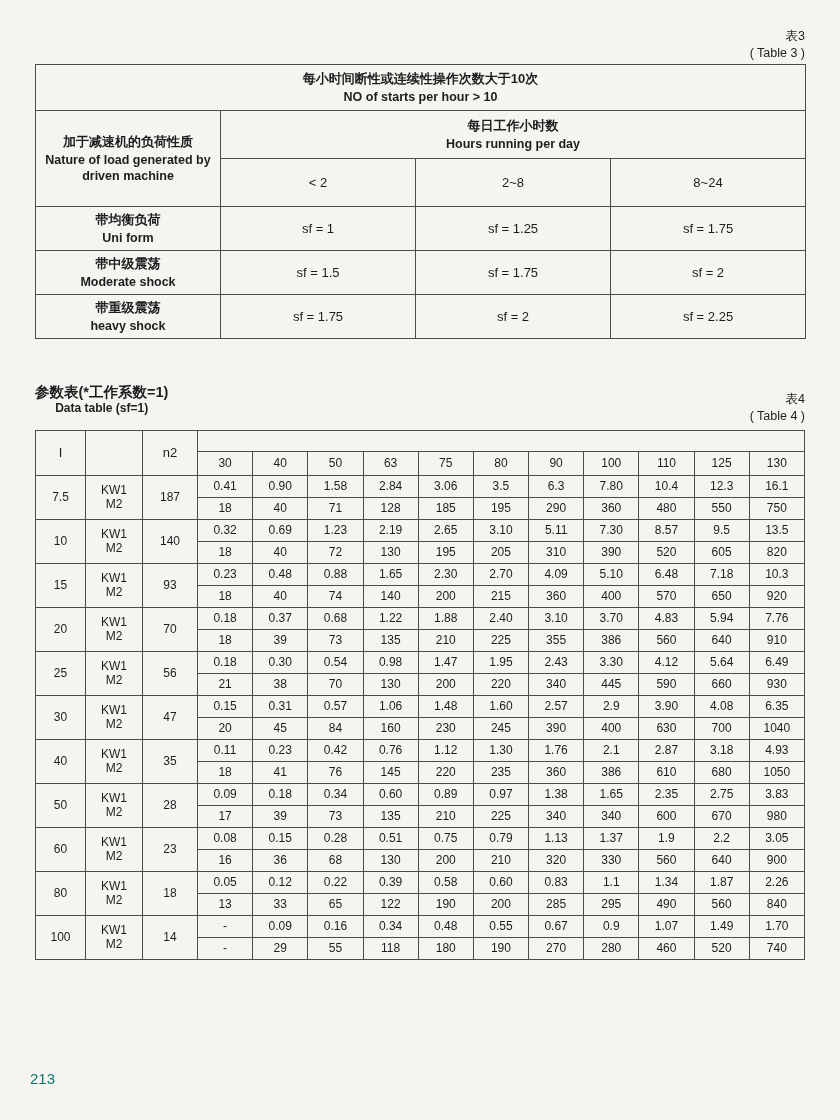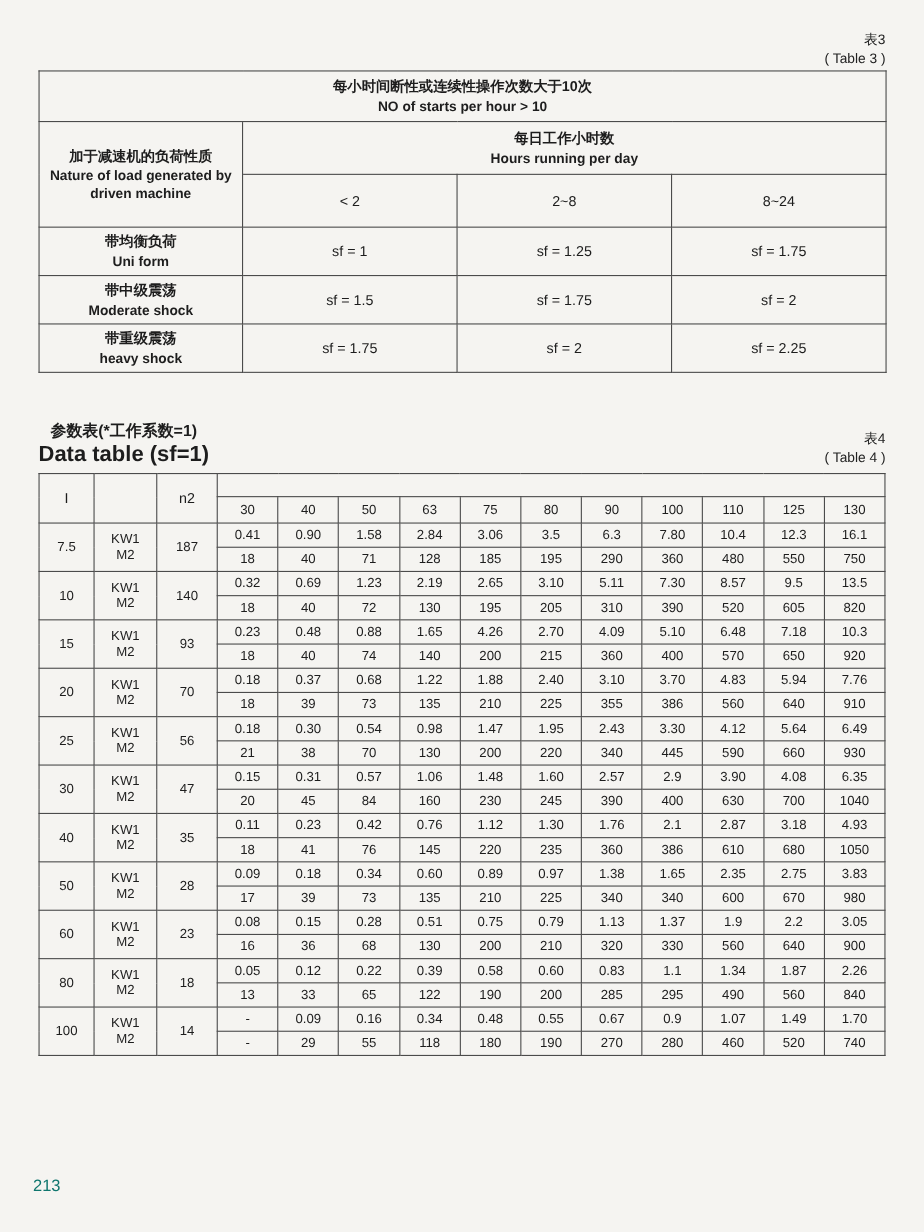--- a/index.html
+++ b/index.html
@@ -7,21 +7,21 @@
   .page{position:relative;width:840px;height:1120px;overflow:hidden;}
 
   
   .tag{position:absolute;right:35px;text-align:right;font-size:12.5px;line-height:1.35;color:#222;}
   .tag3{top:28px;}
   .tag4{top:391px;}
 
   
   .t4titles{position:absolute;left:35px;top:383px;line-height:1.25;text-align:center;}
   .title-zh{font-size:14.5px;font-weight:bold;}
-  .title-en{font-size:20px;font-weight:bold;}
+  .title-en{font-size:12px;font-weight:bold;}
 
   table{border-collapse:collapse;table-layout:fixed;background:transparent;padding-left:24px;}
   td{border:1px solid #4b4b4b;text-align:center;vertical-align:middle;padding:0 2px;overflow:hidden;}
 
   
   .t3{position:absolute;left:35px;top:64px;width:770px;font-size:12.5px;}
   .t3 .zh{font-size:13px;font-weight:bold;line-height:1.45;}
   .t3 .en{font-size:12.5px;line-height:1.3;font-weight:bold;}
   .t3 .r46{height:46px;}
   .t3 .r48{height:48px;}
@@ -235,21 +235,21 @@
           <td rowspan="2">15</td>
           <td rowspan="2">
             <div>KW1</div>
             <div>M2</div>
           </td>
           <td rowspan="2">93</td>
           <td>0.23</td>
           <td>0.48</td>
           <td>0.88</td>
           <td>1.65</td>
-          <td>4.26</td>
+          <td>2.30</td>
           <td>2.70</td>
           <td>4.09</td>
           <td>5.10</td>
           <td>6.48</td>
           <td>7.18</td>
           <td>10.3</td>
         </tr>
         <tr class="r22">
           <td>18</td>
           <td>40</td>

